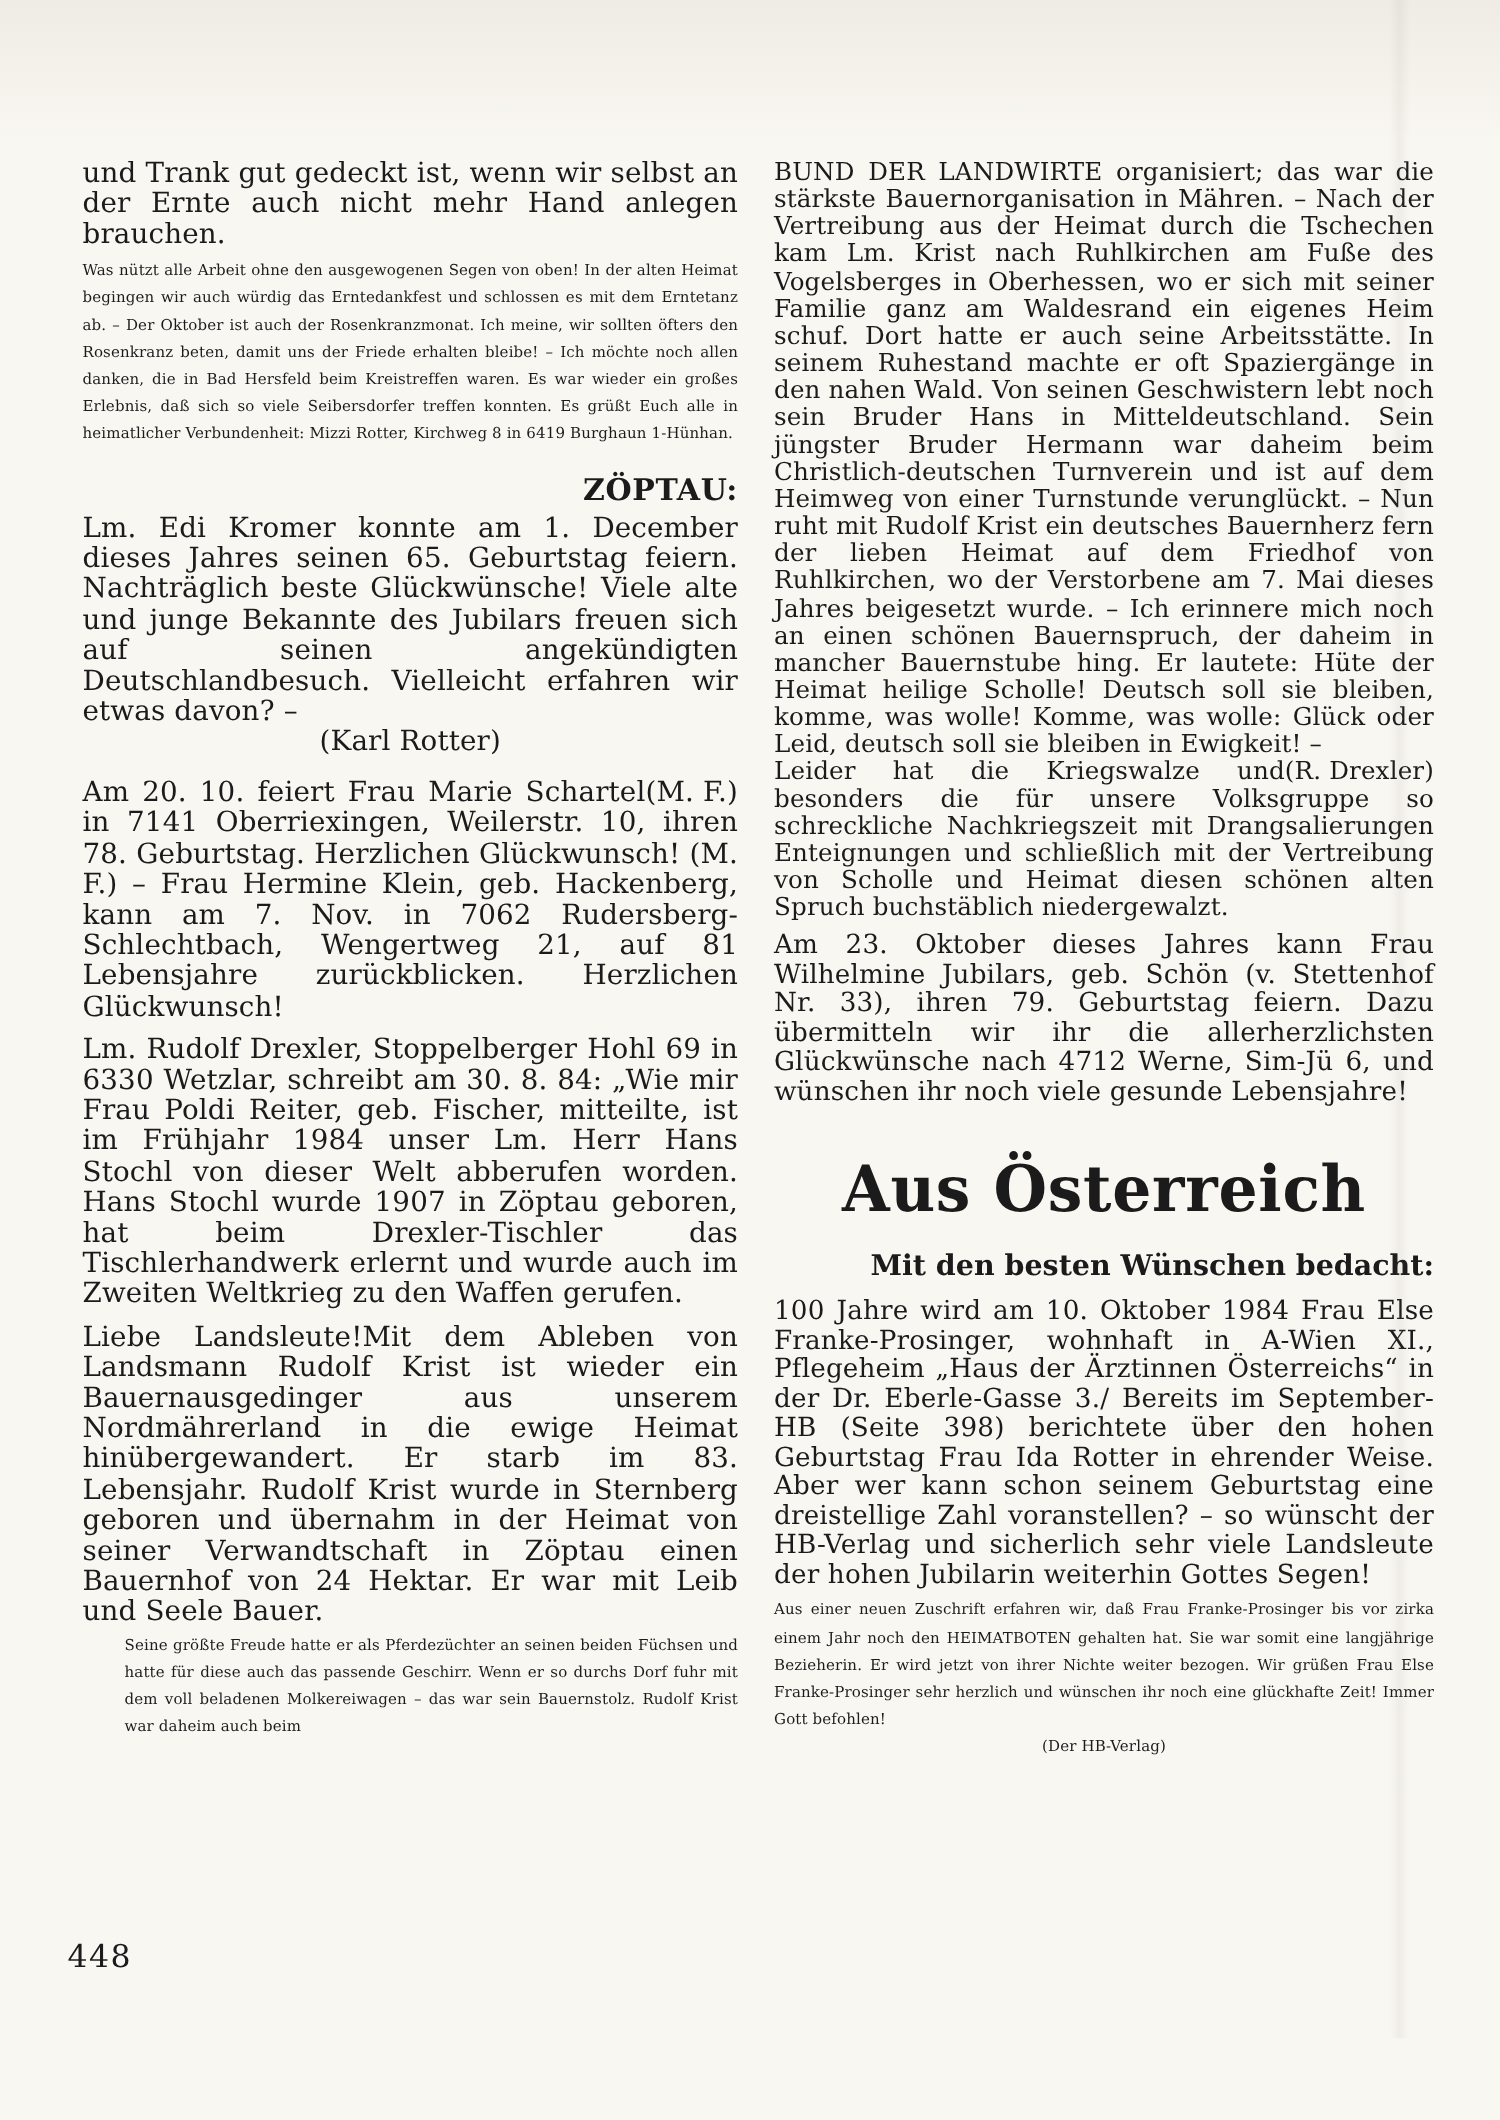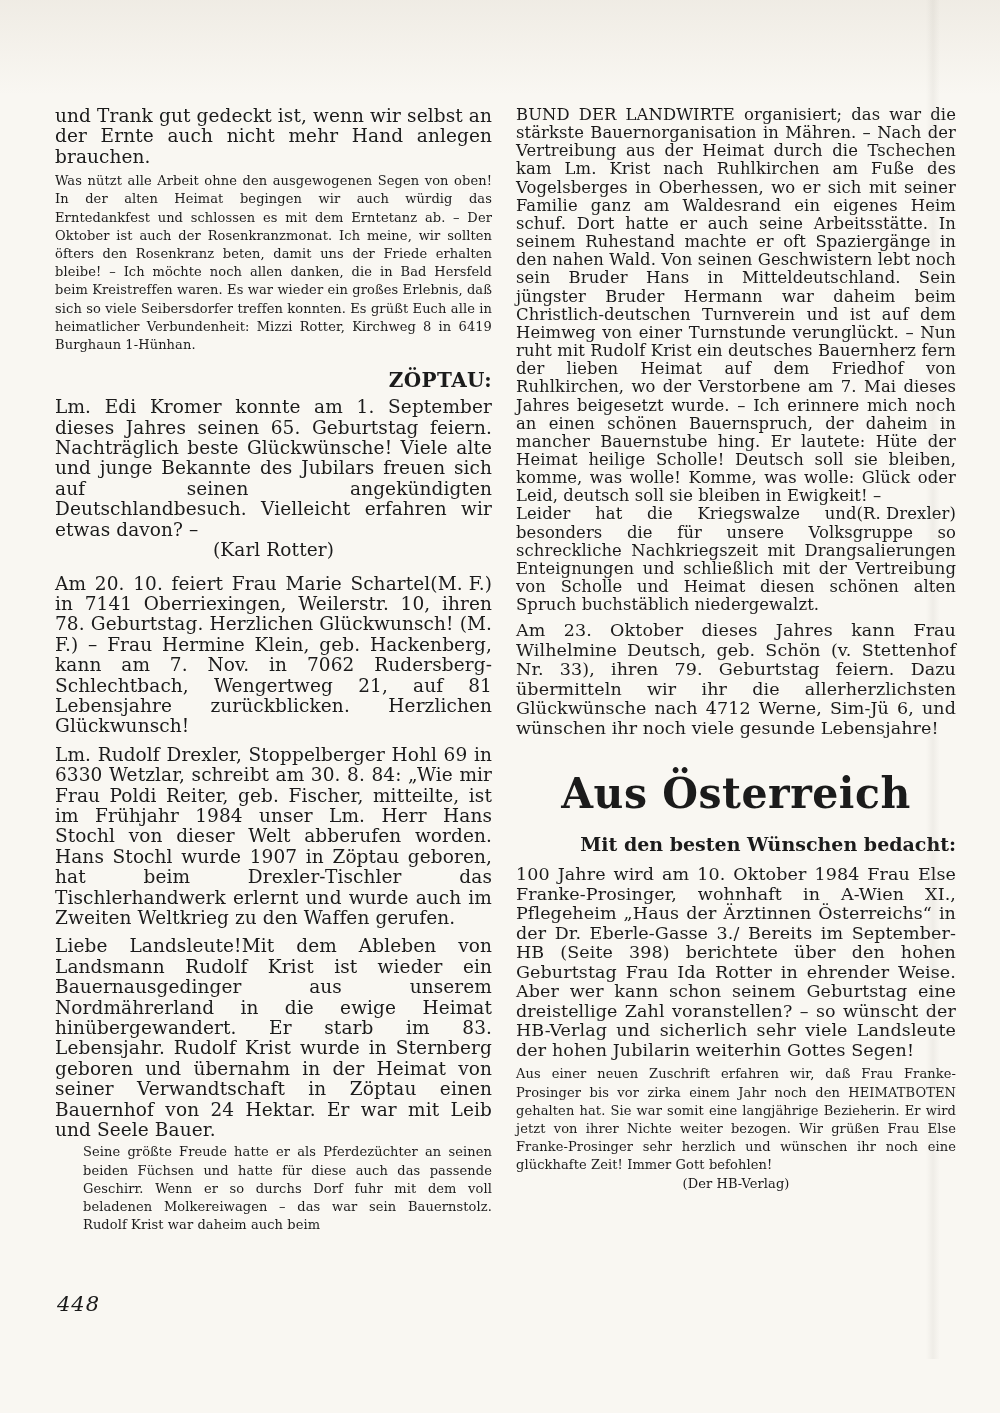--- a/index.html
+++ b/index.html
@@ -19,72 +19,72 @@
     content:"";position:absolute;top:0;bottom:0;left:926px;width:14px;
     background:linear-gradient(90deg,rgba(120,115,105,0),rgba(120,115,105,0.08),rgba(120,115,105,0));
     pointer-events:none;
   }
   .col{position:absolute;top:106px;}
   .col-left{left:55px;width:437px;}
   .col-right{left:516px;width:440px;}
   p{margin:0;text-align:justify;text-justify:inter-word;hyphens:auto;-webkit-hyphens:auto;}
   p::after{content:"";display:block;clear:both;height:0;}
   .t-body{font-size:18.5px;line-height:20.4px;letter-spacing:0.1px;}
-  .t-small{font-size:13px;line-height:18.2px;letter-spacing:0.1px;}
+  .t-small{font-size:10px;line-height:18.2px;letter-spacing:0.1px;}
   .t-rmd{font-size:16.4px;line-height:18.15px;letter-spacing:0.1px;}
   .t-rbody{font-size:17.5px;line-height:19.5px;letter-spacing:0.1px;}
   .heading{font-weight:bold;font-size:20px;line-height:24px;text-align:right;letter-spacing:0.4px;}
   .b{font-weight:normal;}
   .fr{float:right;}
   .attr-line{text-align:center;}
   .fraktur{
     text-align:center;font-weight:bold;font-size:41px;line-height:46px;
     font-family:"DejaVu Serif","Liberation Serif",serif;
     letter-spacing:0.5px;transform:scaleY(1.04);
   }
   .wishes{font-weight:bold;font-size:19px;line-height:23px;text-align:right;}
-  .page-number{position:absolute;left:57px;top:1292px;font-size:21px;letter-spacing:1px;font-style:italic;}
+  .page-number{position:absolute;left:45px;top:1292px;font-size:21px;letter-spacing:1px;}
   .mt2{margin-top:2px;}.mt3{margin-top:3px;margin-left:28px;}.mt5{margin-top:5px;}.mt7{margin-top:7px;}
   .mt8{margin-top:8px;}.mt9{margin-top:9px;}.mt10{margin-top:8px;}.mt13{margin-top:13px;}
   .mt14{margin-top:14px;}.mt16{margin-top:16px;}.mt17{margin-top:17px;}.mt32{margin-top:32px;}
 </style>
 </head>
 <body>
 
 <div class="page">
 
   <div class="col col-left">
 
     <p class="t-body"><span>und Trank gut gedeckt ist, wenn wir selbst an der Ernte auch nicht mehr Hand anlegen brauchen.</span></p>
 
     <p class="t-small mt5"><span>Was nützt alle Arbeit ohne den ausgewogenen Segen von oben! In der alten Heimat begingen wir auch würdig das Erntedankfest und schlossen es mit dem Erntetanz ab. – Der Oktober ist auch der Rosenkranzmonat. Ich meine, wir sollten öfters den Rosenkranz beten, damit uns der Friede erhalten bleibe! – Ich möchte noch allen danken, die in Bad Hersfeld beim Kreistreffen waren. Es war wieder ein großes Erlebnis, daß sich so viele Seibersdorfer treffen konnten. Es grüßt Euch alle in heimatlicher Verbundenheit: Mizzi Rotter, Kirchweg 8 in 6419 Burghaun 1-Hünhan.</span></p>
 
     <p class="heading mt14">ZÖPTAU:</p>
 
-    <p class="t-body mt5"><span>Lm. </span><span class="b">Edi Kromer</span><span> konnte am 1. September dieses Jahres seinen 65. Geburtstag feiern. Nachträglich beste Glückwünsche! Viele alte und junge Bekannte des Jubilars freuen sich auf seinen angekündigten Deutschlandbesuch. Vielleicht erfahren wir etwas davon? –</span></p>
+    <p class="t-body mt5"><span>Lm. </span><span class="b">Edi Kromer</span><span> konnte am 1. December dieses Jahres seinen 65. Geburtstag feiern. Nachträglich beste Glückwünsche! Viele alte und junge Bekannte des Jubilars freuen sich auf seinen angekündigten Deutschlandbesuch. Vielleicht erfahren wir etwas davon? –</span></p>
     <p class="t-body attr-line">(Karl Rotter)</p>
 
     <p class="t-body mt13"><span class="fr">(M. F.)</span><span>Am 20. 10. feiert Frau </span><span class="b">Marie Schartel</span><span> in 7141 Oberriexingen, Weilerstr. 10, ihren 78. Geburtstag. Herzlichen Glückwunsch! (M. F.) – Frau </span><span class="b">Hermine Klein,</span><span> geb. Hackenberg, kann am 7. Nov. in 7062 Rudersberg-Schlechtbach, Wengertweg 21, auf 81 Lebensjahre zurückblicken. Herzlichen Glückwunsch!</span></p>
 
     <p class="t-body mt8"><span>Lm. Rudolf Drexler, Stoppelberger Hohl 69 in 6330 Wetzlar, schreibt am 30. 8. 84: „Wie mir Frau Poldi Reiter, geb. Fischer, mitteilte, ist im Frühjahr 1984 unser Lm. Herr </span><span class="b">Hans Stochl</span><span> von dieser Welt abberufen worden. Hans Stochl wurde 1907 in Zöptau geboren, hat beim Drexler-Tischler das Tischlerhandwerk erlernt und wurde auch im Zweiten Weltkrieg zu den Waffen gerufen.</span></p>
 
 
     <p class="t-body mt10"><span class="b">Liebe Landsleute!</span><span>Mit dem Ableben von Landsmann </span><span class="b">Rudolf Krist</span><span> ist wieder ein Bauernausgedinger aus unserem Nordmährerland in die ewige Heimat hinübergewandert. Er starb im 83. Lebensjahr. Rudolf Krist wurde in Sternberg geboren und übernahm in der Heimat von seiner Verwandtschaft in Zöptau einen Bauernhof von 24 Hektar. Er war mit Leib und Seele Bauer.</span></p>
 
     <p class="t-small mt3"><span>Seine größte Freude hatte er als Pferdezüchter an seinen beiden Füchsen und hatte für diese auch das passende Geschirr. Wenn er so durchs Dorf fuhr mit dem voll beladenen Molkereiwagen – das war sein Bauernstolz. Rudolf Krist war daheim auch beim</span></p>
 
   </div>
 
   <div class="col col-right">
 
     <p class="t-rmd"><span>BUND DER LANDWIRTE organisiert; das war die stärkste Bauernorganisation in Mähren. – Nach der Vertreibung aus der Heimat durch die Tschechen kam Lm. Krist nach Ruhlkirchen am Fuße des Vogelsberges in Oberhessen, wo er sich mit seiner Familie ganz am Waldesrand ein eigenes Heim schuf. Dort hatte er auch seine Arbeitsstätte. In seinem Ruhestand machte er oft Spaziergänge in den nahen Wald. Von seinen Geschwistern lebt noch sein Bruder Hans in Mitteldeutschland. Sein jüngster Bruder Hermann war daheim beim Christlich-deutschen Turnverein und ist auf dem Heimweg von einer Turnstunde verunglückt. – Nun ruht mit Rudolf Krist ein deutsches Bauernherz fern der lieben Heimat auf dem Friedhof von Ruhlkirchen, wo der Verstorbene am 7. Mai dieses Jahres beigesetzt wurde. – Ich erinnere mich noch an einen schönen Bauernspruch, der daheim in mancher Bauernstube hing. Er lautete: Hüte der Heimat heilige Scholle! Deutsch soll sie bleiben, komme, was wolle! Komme, was wolle: Glück oder Leid, deutsch soll sie bleiben in Ewigkeit! –</span></p>
     <p class="t-rmd"><span class="fr">(R. Drexler)</span><span>Leider hat die Kriegswalze und besonders die für unsere Volksgruppe so schreckliche Nachkriegszeit mit Drangsalierungen Enteignungen und schließlich mit der Vertreibung von Scholle und Heimat diesen schönen alten Spruch buchstäblich niedergewalzt.</span></p>
 
 
-    <p class="t-rbody mt7"><span>Am 23. Oktober dieses Jahres kann Frau </span><span class="b">Wilhelmine Deutsch,</span><span> geb. Schön (v. Stettenhof Nr. 33), ihren 79. Geburtstag feiern. Dazu übermitteln wir ihr die allerherzlichsten Glückwünsche nach 4712 Werne, Sim-Jü 6, und wünschen ihr noch viele gesunde Lebensjahre!</span></p>
+    <p class="t-rbody mt7"><span>Am 23. Oktober dieses Jahres kann Frau </span><span class="b">Wilhelmine Jubilars,</span><span> geb. Schön (v. Stettenhof Nr. 33), ihren 79. Geburtstag feiern. Dazu übermitteln wir ihr die allerherzlichsten Glückwünsche nach 4712 Werne, Sim-Jü 6, und wünschen ihr noch viele gesunde Lebensjahre!</span></p>
 
     <div class="fraktur mt32">Aus Österreich</div>
 
     <p class="wishes mt17">Mit den besten Wünschen bedacht:</p>
 
     <p class="t-rbody mt9"><span class="b">100 Jahre</span><span> wird am 10. Oktober 1984 Frau </span><span class="b">Else Franke-Prosinger,</span><span> wohnhaft in A-Wien XI., Pflegeheim „Haus der Ärztinnen Österreichs“ in der Dr. Eberle-Gasse 3./ Bereits im September-HB (Seite 398) berichtete über den hohen Geburtstag Frau Ida Rotter in ehrender Weise. Aber wer kann schon seinem Geburtstag eine dreistellige Zahl voranstellen? – so wünscht der HB-Verlag und sicherlich sehr viele Landsleute der hohen Jubilarin weiterhin Gottes Segen!</span></p>
 
     <p class="t-small mt5"><span>Aus einer neuen Zuschrift erfahren wir, daß Frau Franke-Prosinger bis vor zirka einem Jahr noch den HEIMATBOTEN gehalten hat. Sie war somit eine langjährige Bezieherin. Er wird jetzt von ihrer Nichte weiter bezogen. Wir grüßen Frau Else Franke-Prosinger sehr herzlich und wünschen ihr noch eine glückhafte Zeit! Immer Gott befohlen!</span></p>
     <p class="t-small attr-line">(Der HB-Verlag)</p>
 

